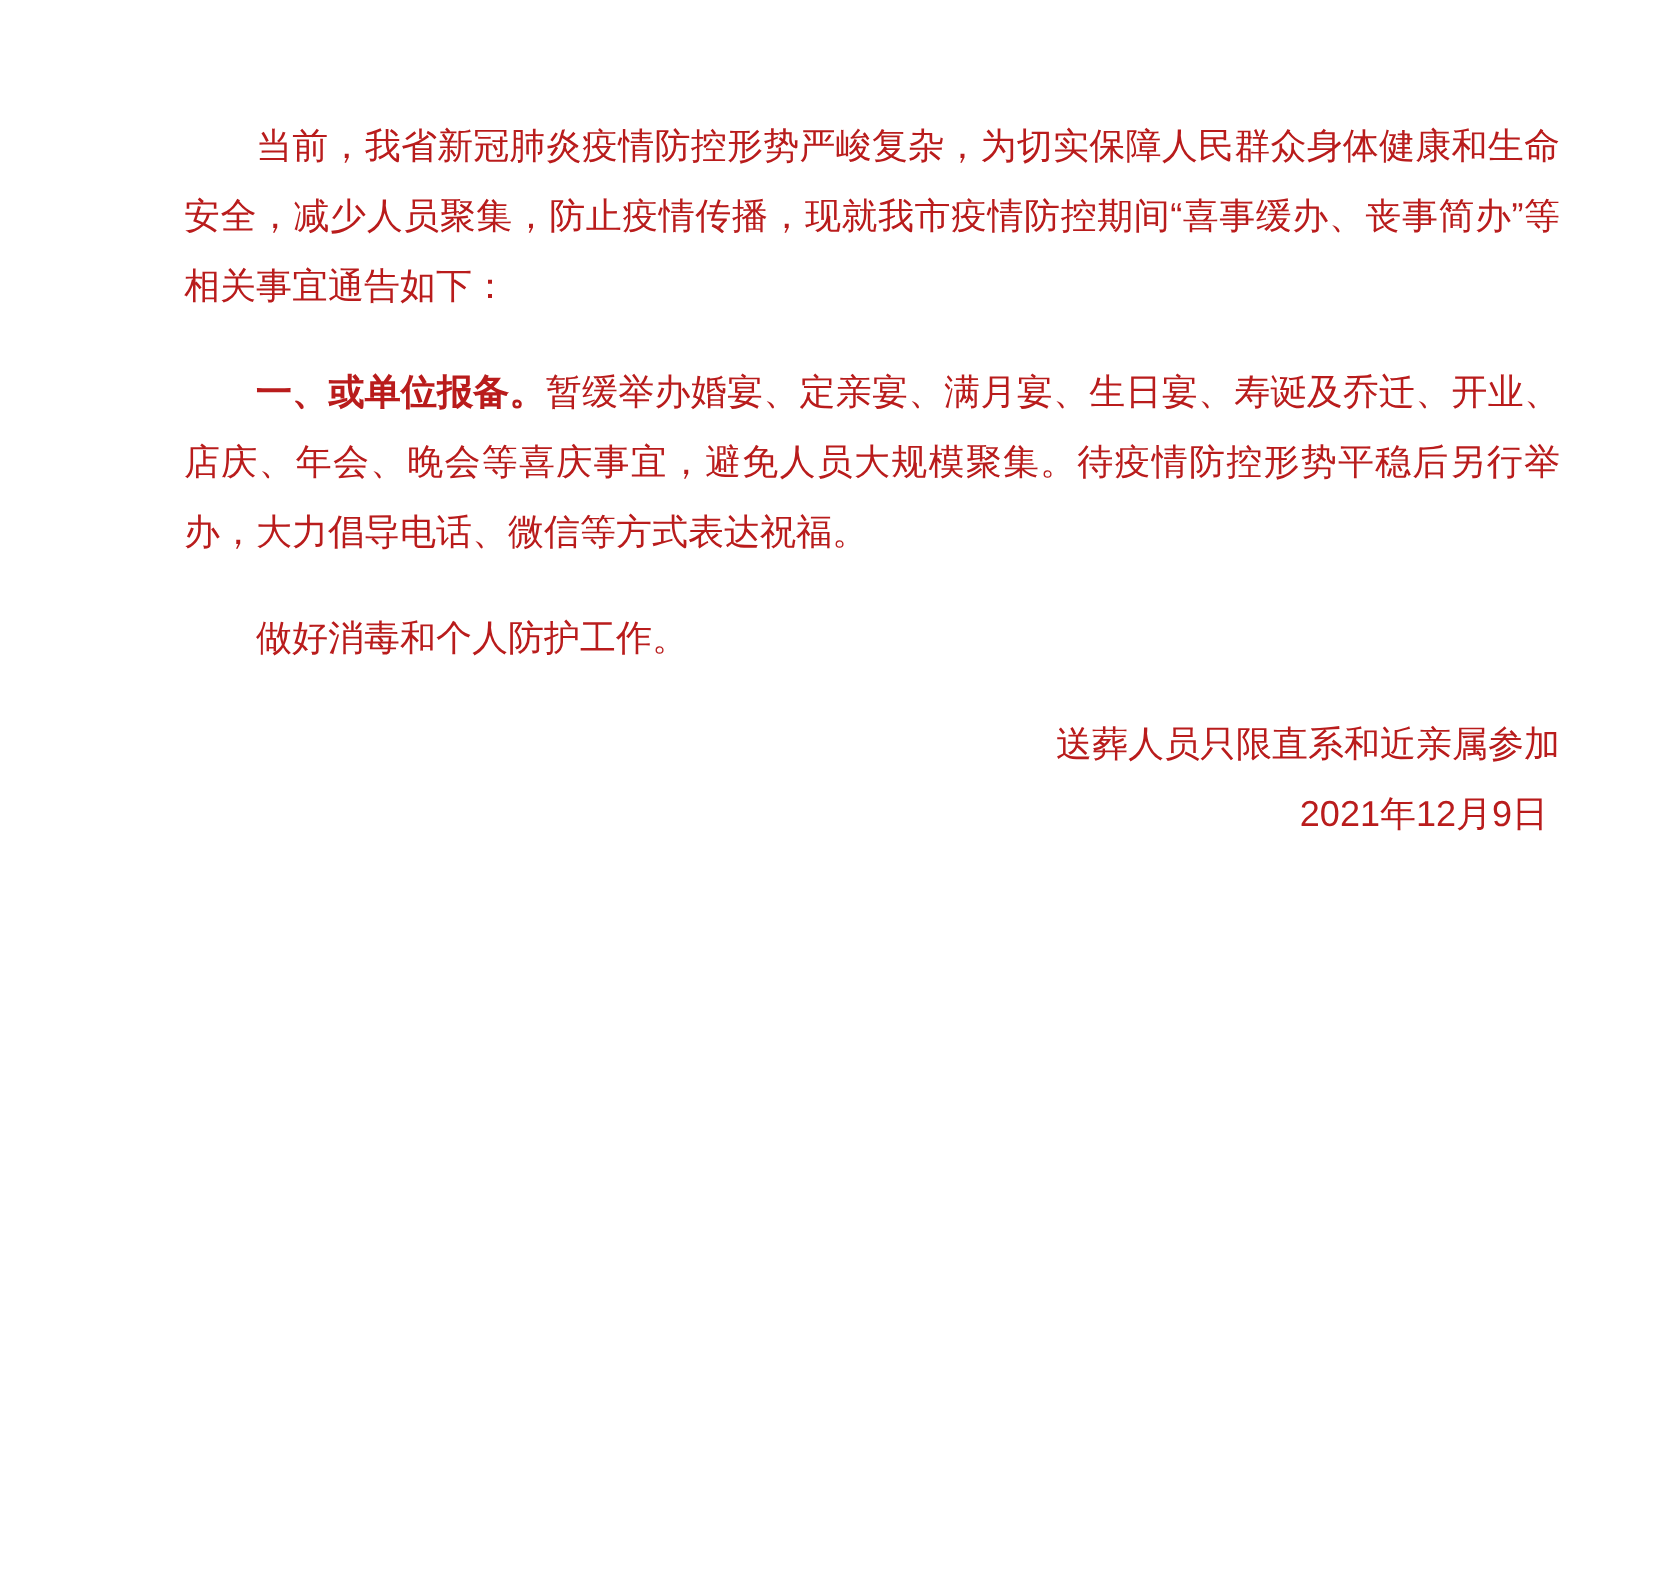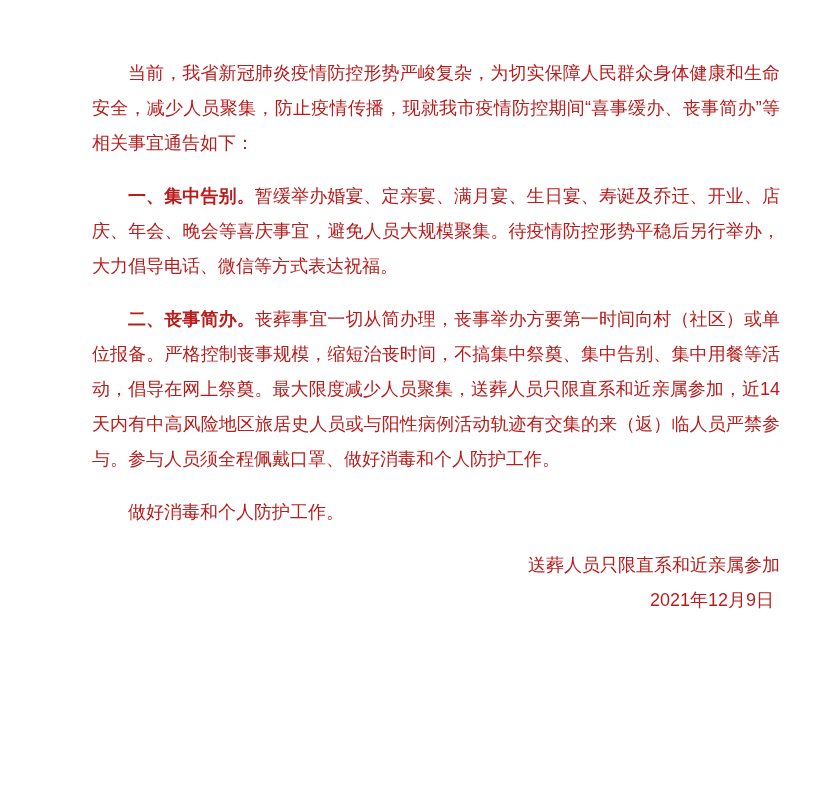--- a/index.html
+++ b/index.html
@@ -41,23 +41,22 @@
   .sig-line:nth-child(2) { margin-right: 6px; }
   .sig-line:nth-child(3) { margin-right: 23px; }
 </style>
 </head>
 <body style="background: rgb(255, 255, 255);">
 
 <div class="page" style="color: #b91c1c; margin-top: 44px;">
   <div class="body-text" id="paragraphs">
   <p class="para"><strong class="lead"></strong><span class="para-text">当前，我省新冠肺炎疫情防控形势严峻复杂，为切实保障人民群众身体健康和生命安全，减少人员聚集，防止疫情传播，现就我市疫情防控期间“喜事缓办、丧事简办”等相关事宜通告如下：</span></p>
 
-  <p class="para"><strong class="lead">一、集中告别。</strong><span class="para-text">暂缓举办婚宴、定亲宴、满月宴、生日宴、寿诞及乔迁、开业、店庆、年会、晚会等喜庆事宜，避免人员大规模聚集。待疫情防控形势平稳后另行举办，大力倡导电话、微信等方式表达祝福。</span></p>
+  <p class="para"><strong class="lead">一、或单位报备。</strong><span class="para-text">暂缓举办婚宴、定亲宴、满月宴、生日宴、寿诞及乔迁、开业、店庆、年会、晚会等喜庆事宜，避免人员大规模聚集。待疫情防控形势平稳后另行举办，大力倡导电话、微信等方式表达祝福。</span></p>
 
-  <p class="para"><strong class="lead">二、丧事简办。</strong><span class="para-text">丧葬事宜一切从简办理，丧事举办方要第一时间向村（社区）或单位报备。严格控制丧事规模，缩短治丧时间，不搞集中祭奠、集中告别、集中用餐等活动，倡导在网上祭奠。最大限度减少人员聚集，送葬人员只限直系和近亲属参加，近14天内有中高风险地区旅居史人员或与阳性病例活动轨迹有交集的来（返）临人员严禁参与。参与人员须全程佩戴口罩、做好消毒和个人防护工作。</span></p>
 
 
   <p class="para"><strong class="lead"></strong><span class="para-text">做好消毒和个人防护工作。</span></p>
 </div>
   <div class="signature" id="signature">
   <p class="sig-line">送葬人员只限直系和近亲属参加</p>
 
 
   <p class="sig-line">2021年12月9日</p>
 </div>

